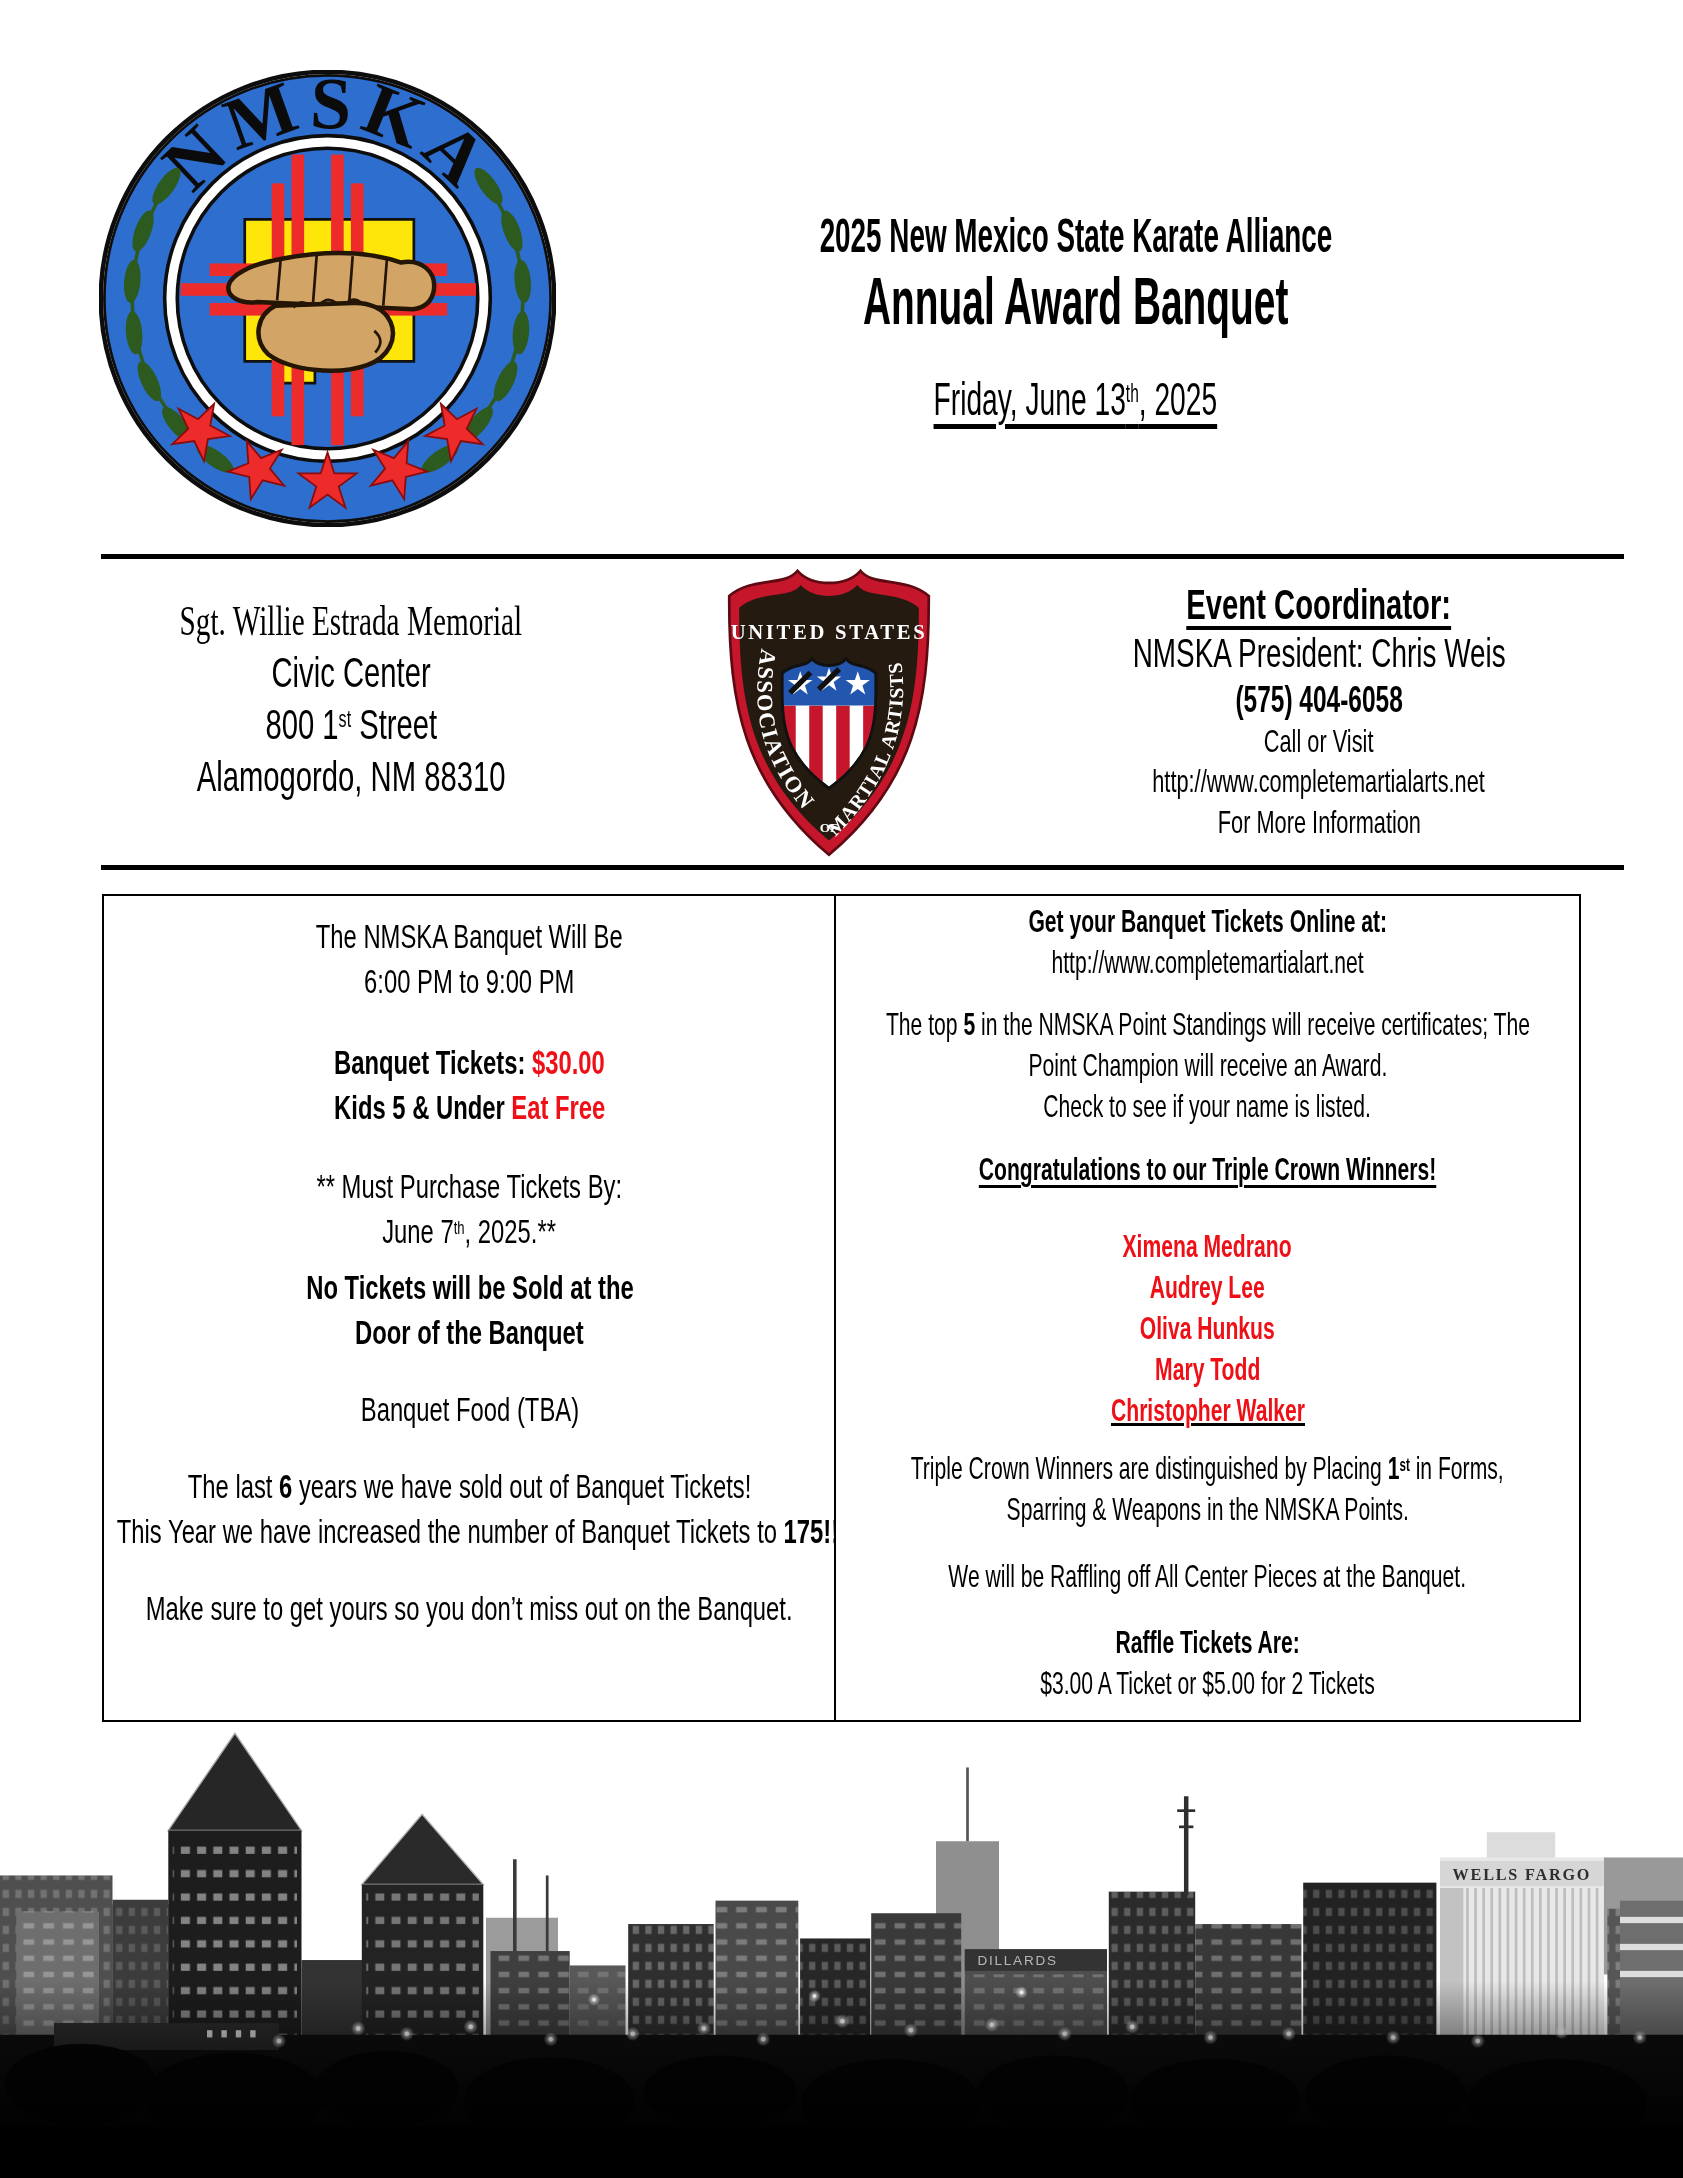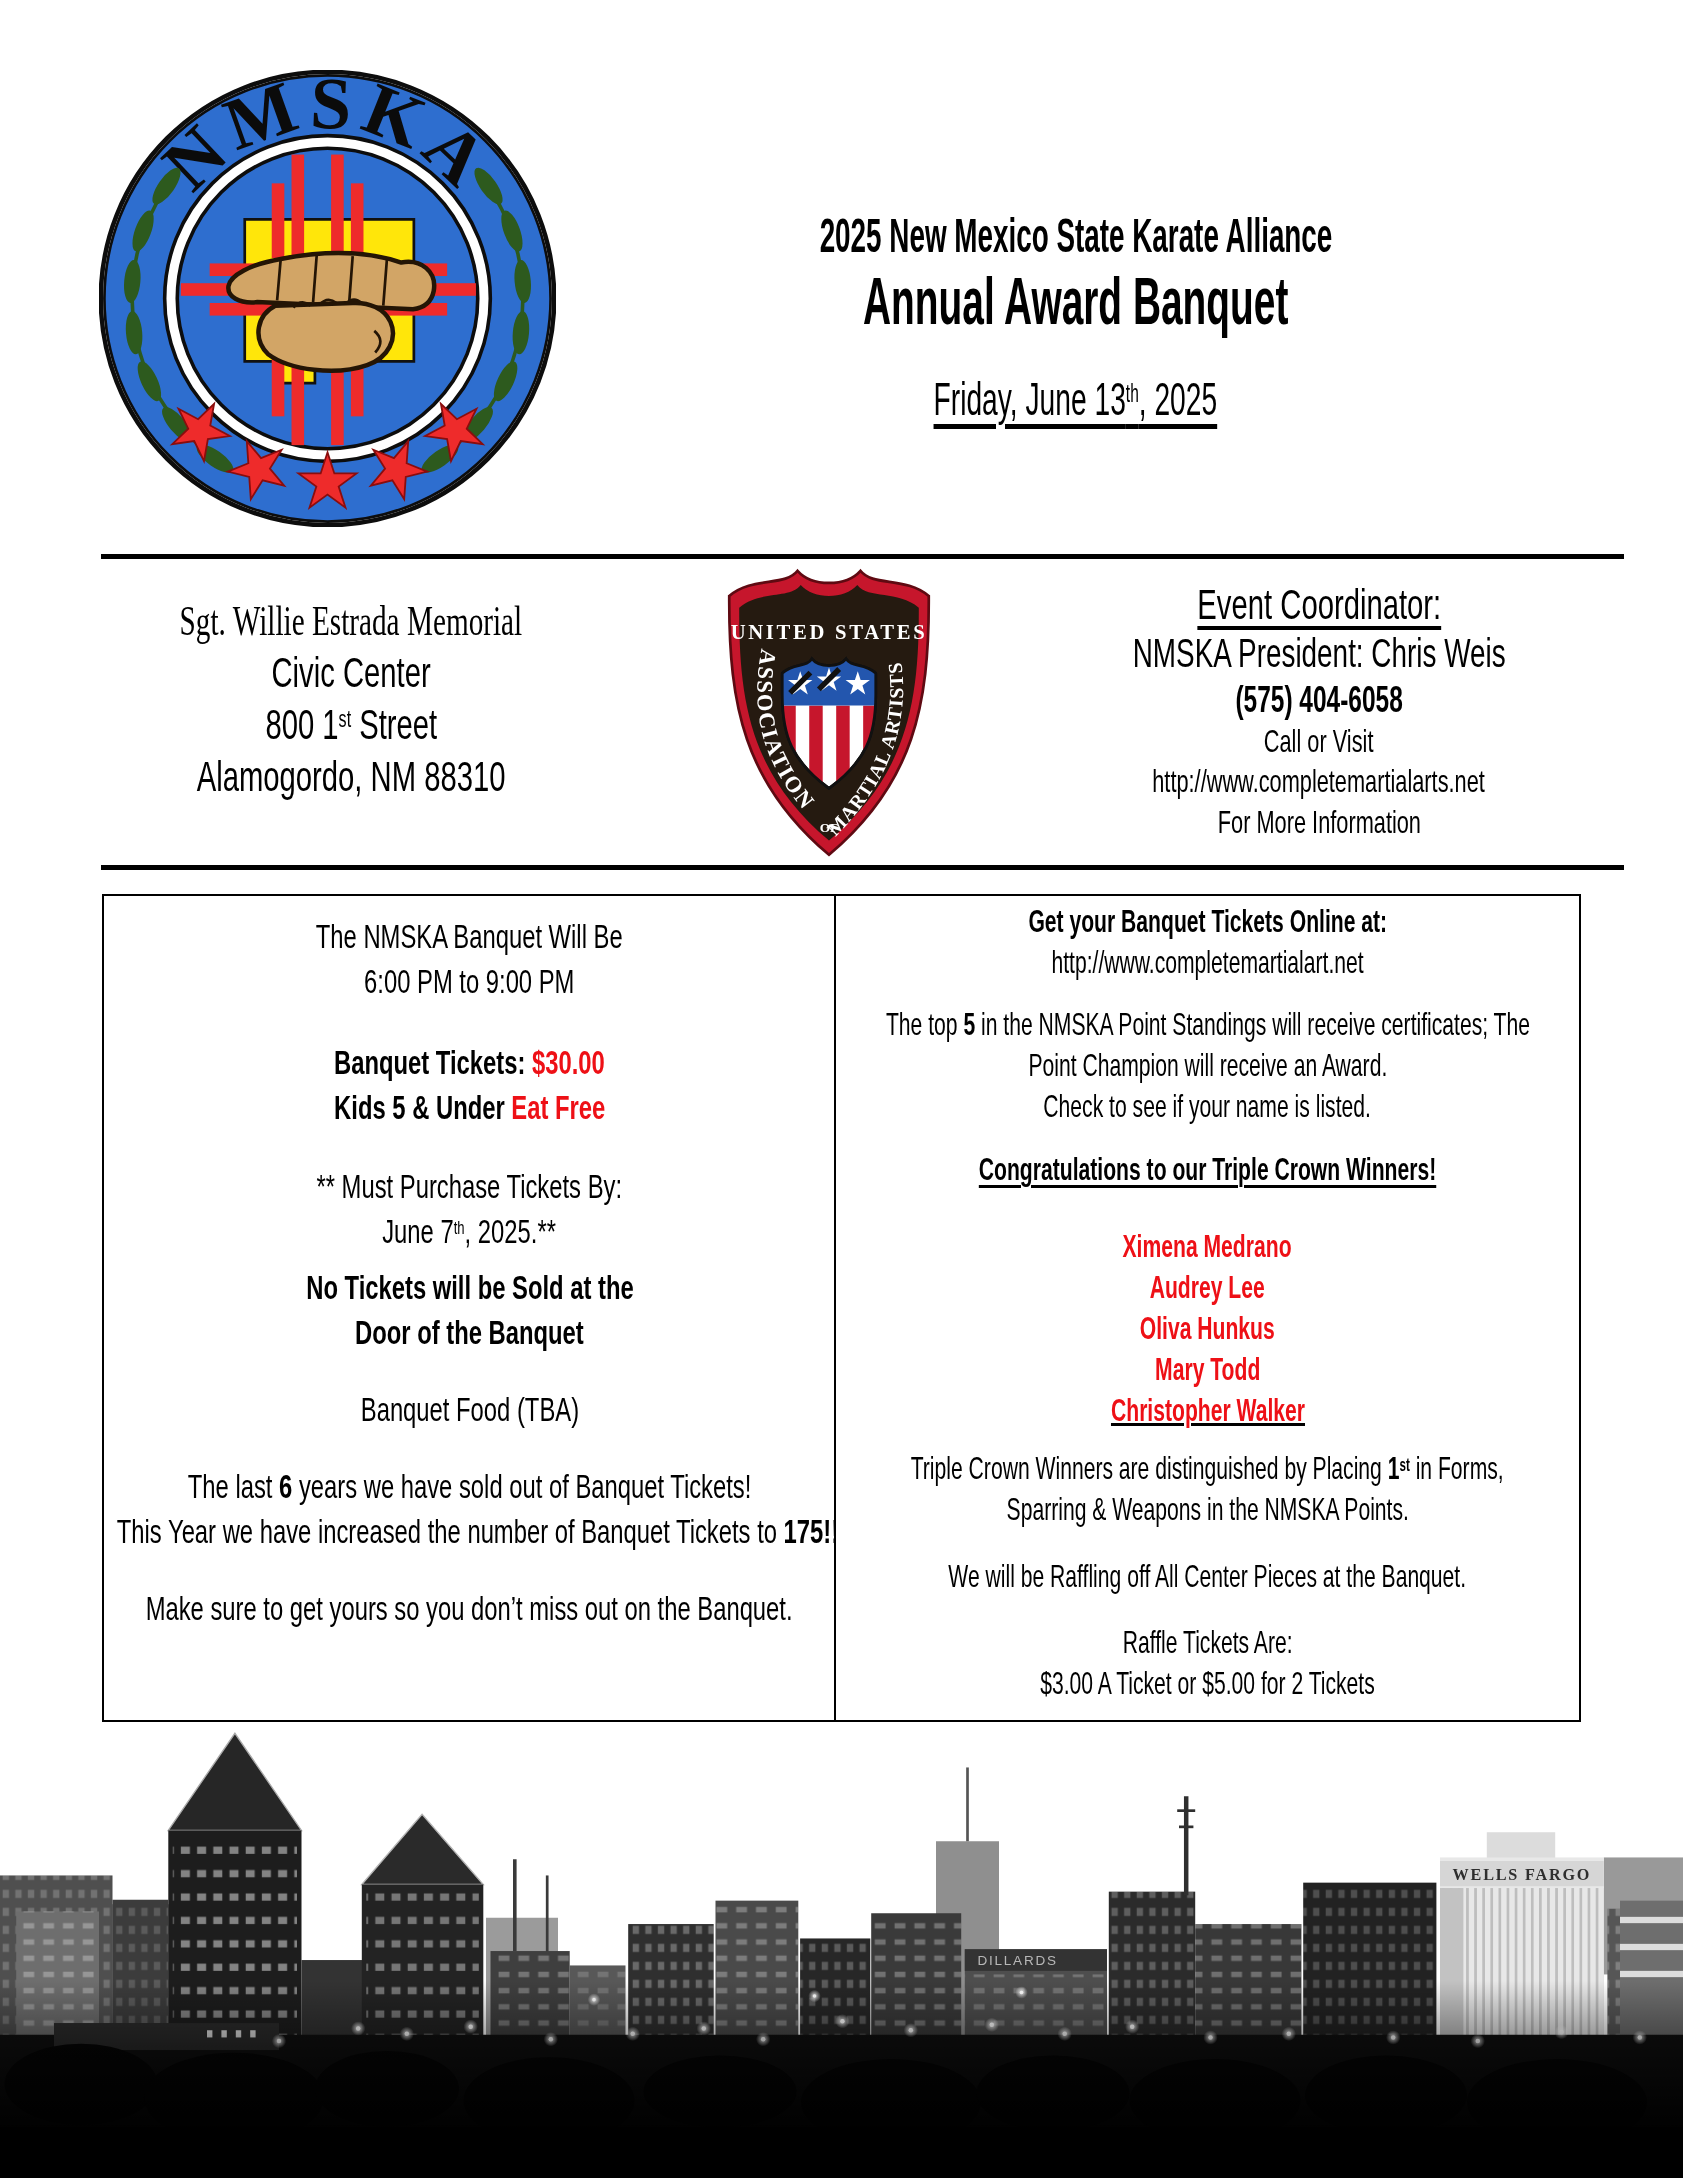--- a/index.html
+++ b/index.html
@@ -156,21 +156,21 @@
   <text font-family="Liberation Serif, serif" font-weight="bold" font-size="25" letter-spacing="2" fill="#fff">
     <textPath href="#assocPath">ASSOCIATION</textPath>
   </text>
   <text font-family="Liberation Serif, serif" font-weight="bold" font-size="22" letter-spacing="1" fill="#fff">
     <textPath href="#martialPath">MARTIAL ARTISTS</textPath>
   </text>
   <text x="129" y="303" text-anchor="middle" font-family="Liberation Serif, serif" font-weight="bold" font-size="15" fill="#fff">OF</text>
 </svg>
 
 <div class="abs" style="left:1031px;top:581px;width:576px;">
-  <div class="ln sx68" style="height:47px;font-size:43px;font-weight:normal;">
+  <div class="ln sx68" style="height:47px;font-size:43px;font-weight:bold;">
       <span class="t ul-mid">Event Coordinator:</span>
     </div>
   <div class="ln sx68" style="height:50px;font-size:41px;">
       <span class="t">NMSKA President: Chris Weis</span>
     </div>
   <div class="ln sx68" style="height:43px;font-size:36px;font-weight:bold;">
       <span class="t">(575) 404-6058</span>
     </div>
   <div class="ln sx68" style="height:40px;font-size:32px;">
       <span class="t">Call or Visit</span>
@@ -274,21 +274,21 @@
     <span class="t"><span>Triple Crown Winners are distinguished by Placing </span><span class="b">1</span><span class="b sup">st</span><span> in Forms,</span></span>
   </div>
   <div class="ln sx66" style="height:41px;">
       <span class="t">Sparring &amp; Weapons in the NMSKA Points.</span>
     </div>
   <div class="sp" style="height:26px;"></div>
   <div class="ln sx66" style="height:41px;">
       <span class="t">We will be Raffling off All Center Pieces at the Banquet.</span>
     </div>
   <div class="sp" style="height:25px;"></div>
-  <div class="ln sx66" style="height:41px;">
+  <div class="ln sx66" style="height:41px;font-weight:bold;">
       <span class="t">Raffle Tickets Are:</span>
     </div>
   <div class="ln sx66" style="height:41px;">
       <span class="t">$3.00 A Ticket or $5.00 for 2 Tickets</span>
     </div>
 </div>
 
 <svg class="abs" style="left:0;top:1724px;" width="1683" height="455" viewBox="0 0 1870 505">
   <defs>
     <pattern id="pw1" width="18" height="26" patternUnits="userSpaceOnUse">

